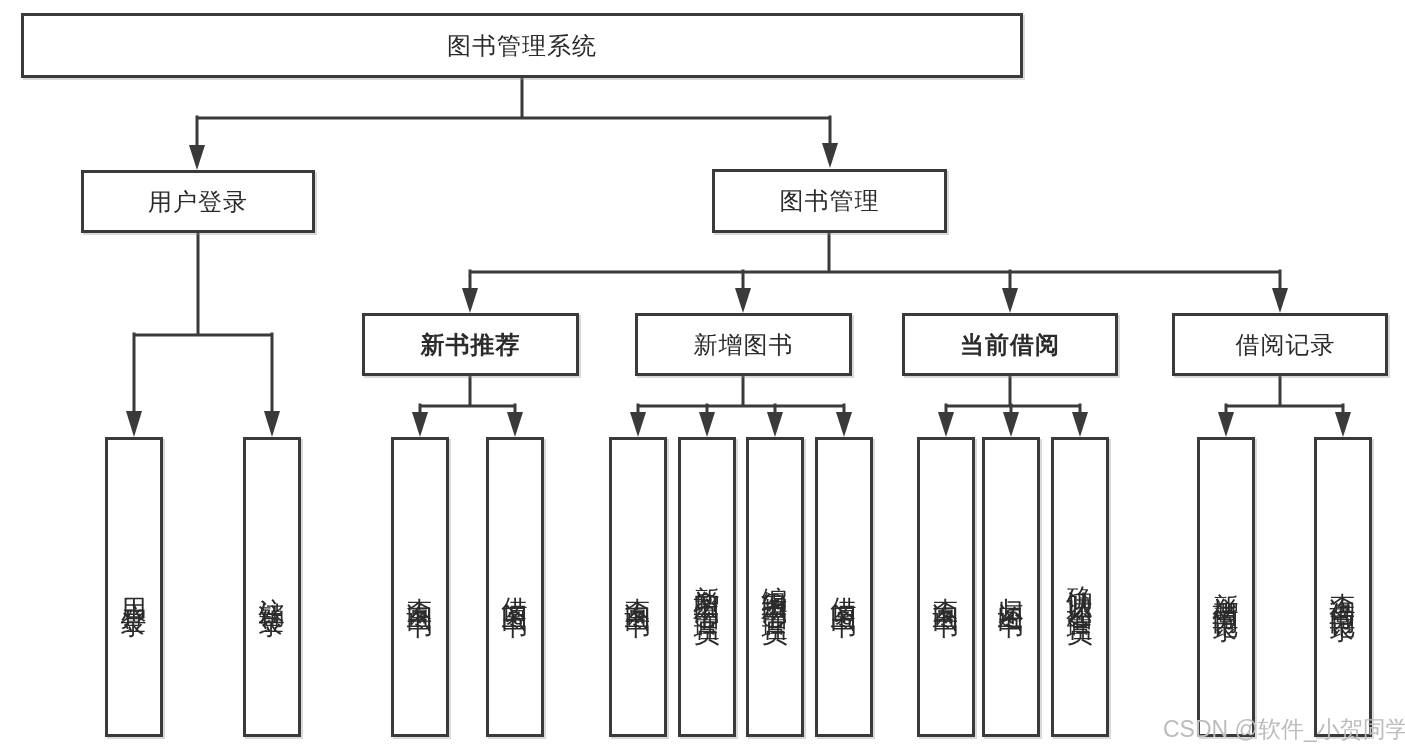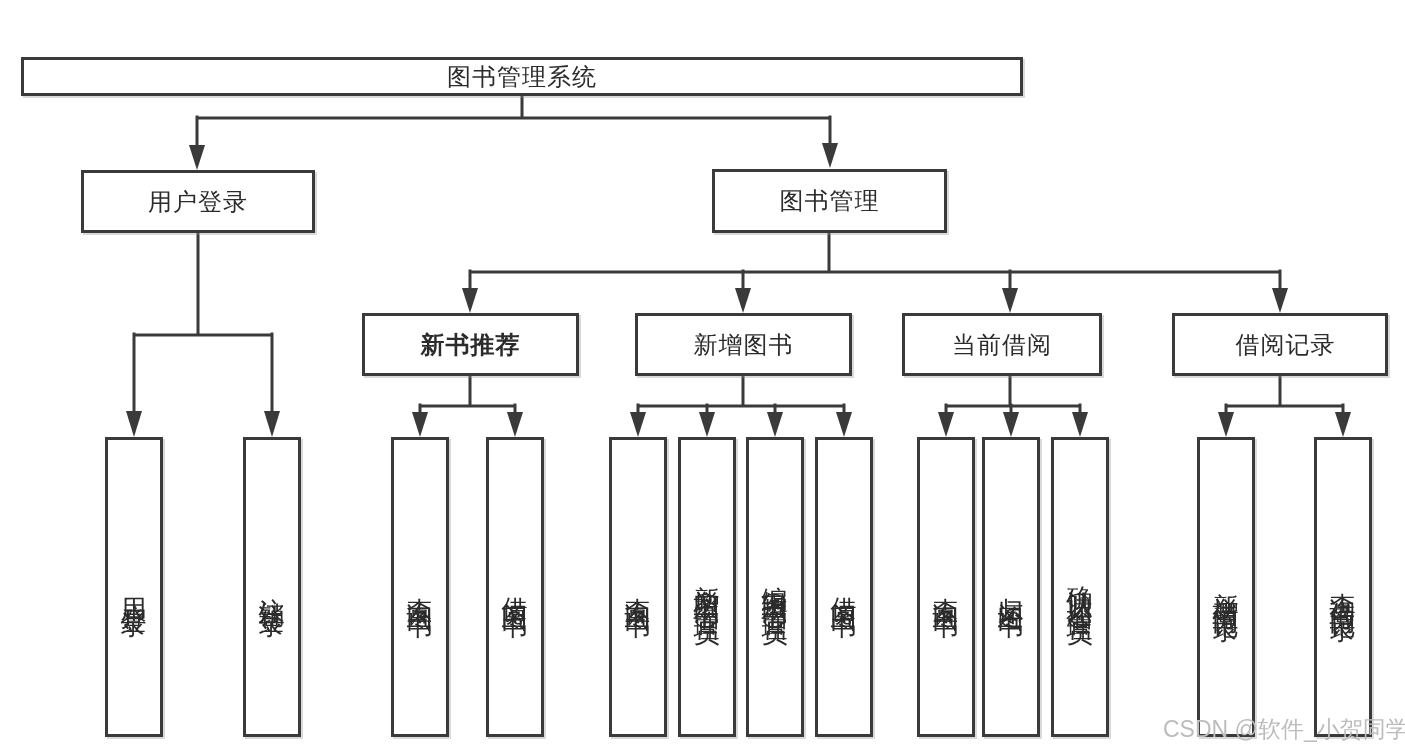--- a/index.html
+++ b/index.html
@@ -23,27 +23,27 @@
     background: #ffffff;
     border: 3px solid #3a3a3a;
     box-shadow: 2px 2px 0 rgba(150,150,150,0.35);
     display: flex;
     align-items: center;
     justify-content: center;
     z-index: 2;
     color: #2b2b2b;
   }
   .hnode { font-size: 24px; letter-spacing: 1px; white-space: nowrap; }
-  .root  { left: 21px;  top: 13px;  width: 1002px; height: 39px; margin-top: 44px; }
+  .root  { left: 21px;  top: 13px;  width: 1002px; height: 65px; }
   .l2a   { left: 81px;  top: 170px; width: 234px;  height: 63px; }
   .l2b   { left: 712px; top: 169px; width: 235px;  height: 64px; align-items: center; }
   .l3    { top: 313px; height: 63px; }
   .l3a   { left: 362px;  width: 217px; font-weight: bold; }
   .l3b   { left: 635px;  width: 217px; }
-  .l3c   { left: 902px;  width: 200px; }
+  .l3c   { left: 902px;  width: 216px; font-weight: bold; }
   .l3d   { left: 1172px; width: 216px; padding-left: 11px; }
   .leaf  { top: 437px; height: 300px; width: 58px; }
   .leaf span {
     writing-mode: vertical-rl;
     text-orientation: mixed;
     font-size: 26px;
     letter-spacing: 5px;
     line-height: 58px;
     color: #2b2b2b;
     white-space: nowrap;

